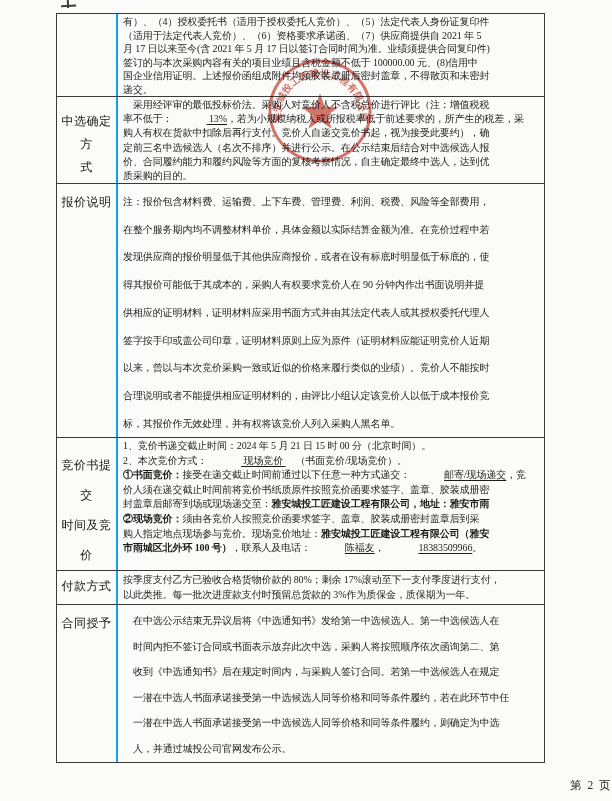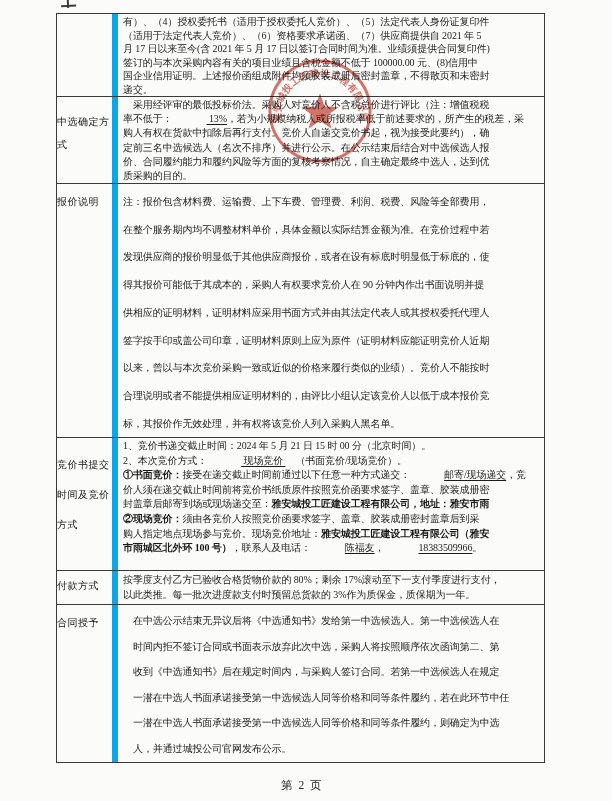--- a/index.html
+++ b/index.html
@@ -10,22 +10,22 @@
     color:#1b1b1b;
   }
   
   .ptable{
     position:absolute;left:56px;top:13px;width:489px;
     border:1.5px solid #3a3a3a;background:transparent;box-sizing:border-box;
   }
   .trow{display:flex;border-bottom:1px solid #3a3a3a;box-sizing:border-box;overflow:hidden;}
   .trow:last-child{border-bottom:none;gap:10px;}
   .lcell{
-    flex:0 0 61px;width:61px;border-right:6px solid #0ea5e9;box-sizing:border-box;
-    font-size:10px;letter-spacing:.5px;color:#161616;
+    flex:0 0 61px;width:61px;border-right:2px solid #0ea5e9;box-sizing:border-box;
+    text-align:center;font-size:12px;letter-spacing:.5px;color:#161616;
   }
   .lline{line-height:14px;}
   .ccell{flex:1;min-width:0;padding:1px 5px 0 5px;overflow:hidden;}
   .tline{white-space:nowrap;font-size:10px;letter-spacing:-.1px;}
   .tline span{white-space:pre;}
   .b{font-weight:bold;}
   .u{text-decoration:underline;text-underline-offset:2px;margin-left:34px;}
   
   .r1{height:83px}  .r1 .tline{line-height:13.6px}
   .r2{height:87px}  .r2 .tline{line-height:14.2px}
@@ -38,21 +38,21 @@
   .r4 .lcell{padding-top:12px} .r4 .lline{line-height:30px}
   .r5 .lcell{padding-top:8px}
   .r6 .lcell{padding-top:11px}
   
   .seal{
     position:absolute;left:266px;top:57px;width:108px;height:108px;
     mix-blend-mode:multiply;opacity:.82;pointer-events:none;
   }
   
   .footer{
-    position:absolute;left:0;right:8px;top:778px;text-align:center;
+    position:absolute;left:0;right:0;top:778px;text-align:right;
     font-size:11.5px;letter-spacing:1.5px;color:#2a2a2a;
   }
   
   .artifact{
     position:absolute;left:58px;top:0;width:20px;height:8px;opacity:.85;
     background:
       linear-gradient(#1d1d1d,#1d1d1d) 9px 0/2px 8px no-repeat,
       linear-gradient(#1d1d1d,#1d1d1d) 3px 5px/15px 2px no-repeat;
     transform:rotate(-3deg);
   }

